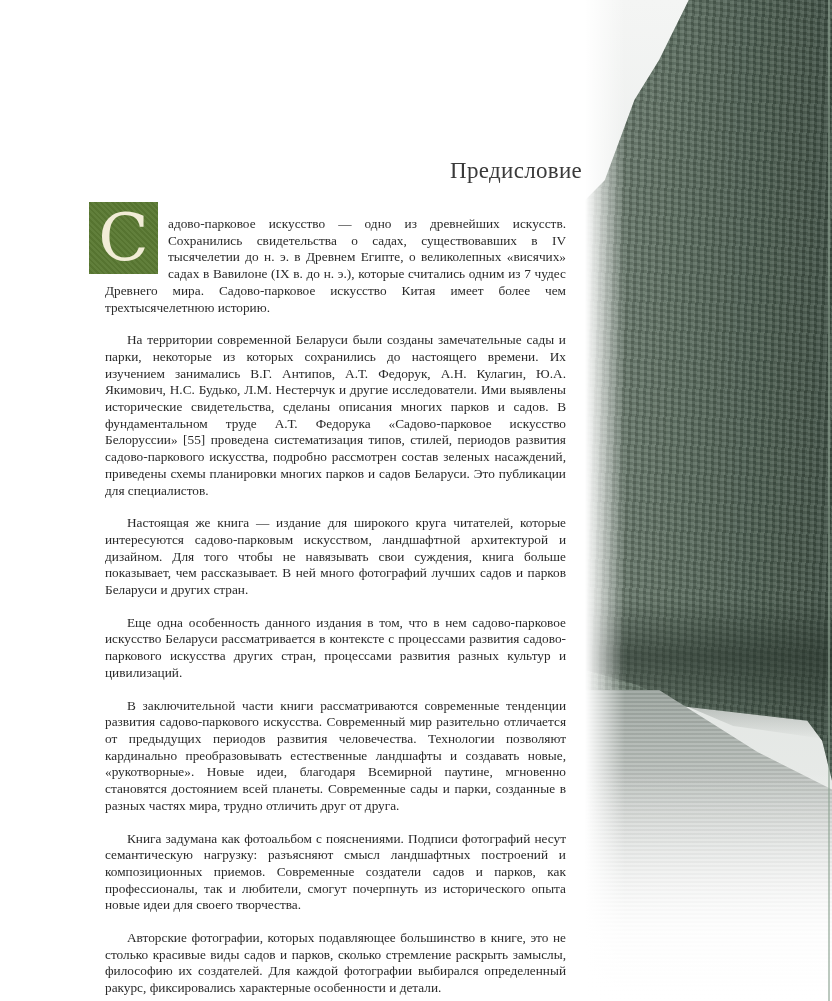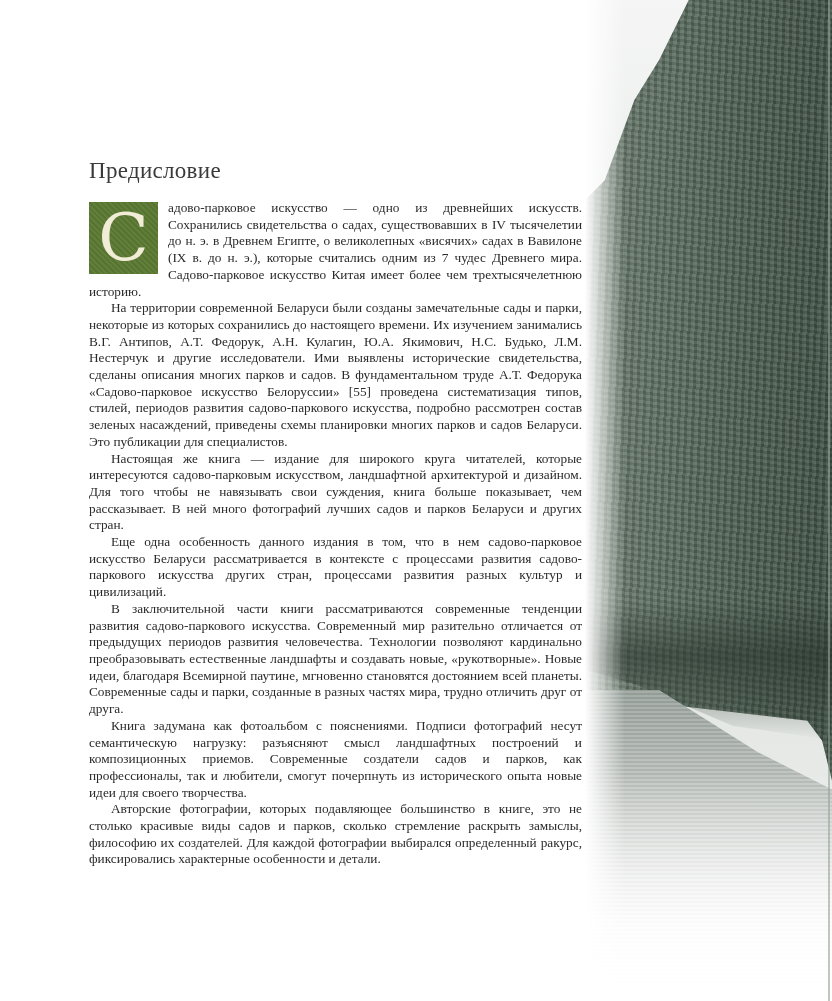--- a/index.html
+++ b/index.html
@@ -45,36 +45,36 @@
     position:absolute; left:0; bottom:0; width:100%; height:230px;
     background:linear-gradient(180deg,rgba(255,255,255,0) 0%,rgba(255,255,255,0.85) 70%,#ffffff 100%);
   }
   .photo .edge {
     position:absolute; right:2px; top:0; width:2px; height:100%;
     background:#8fa595; opacity:0.6;
   }
 
   .title {
     position:absolute; left:89px; width:493px; top:158px;
-    text-align:left; font-size:23px; color:#3a3a3a; letter-spacing:0.3px;
+    text-align:right; font-size:23px; color:#3a3a3a; letter-spacing:0.3px;
     font-weight:normal; margin:0;
   }
   .content {
     position:absolute; left:89px; top:200px; width:493px;
     font-size:13.3px; line-height:16.7px; text-align:justify; color:#2a2a2a;
   }
   .dropcap {
     float:left; width:69px; height:72px; margin:2px 10px 0 0;
     background:#5b7a33;
     background-image:
       repeating-linear-gradient(45deg, rgba(255,255,255,0.04) 0 2px, rgba(0,0,0,0.05) 2px 4px);
     color:#f1ecd6; font-size:66px; line-height:72px; text-align:center;
     font-family:"DejaVu Serif","Liberation Serif",serif;
   }
-  .content p { margin:0; text-indent:22px; }
+  .content p { margin:16px; text-indent:22px; }
   .content p.first { text-indent:0; }
 </style>
 </head>
 <body>
 
 <div class="photo">
   <div class="sky"></div>
   <div class="hedge"></div>
   <div class="dark-base"></div>
   <div class="path"></div>

